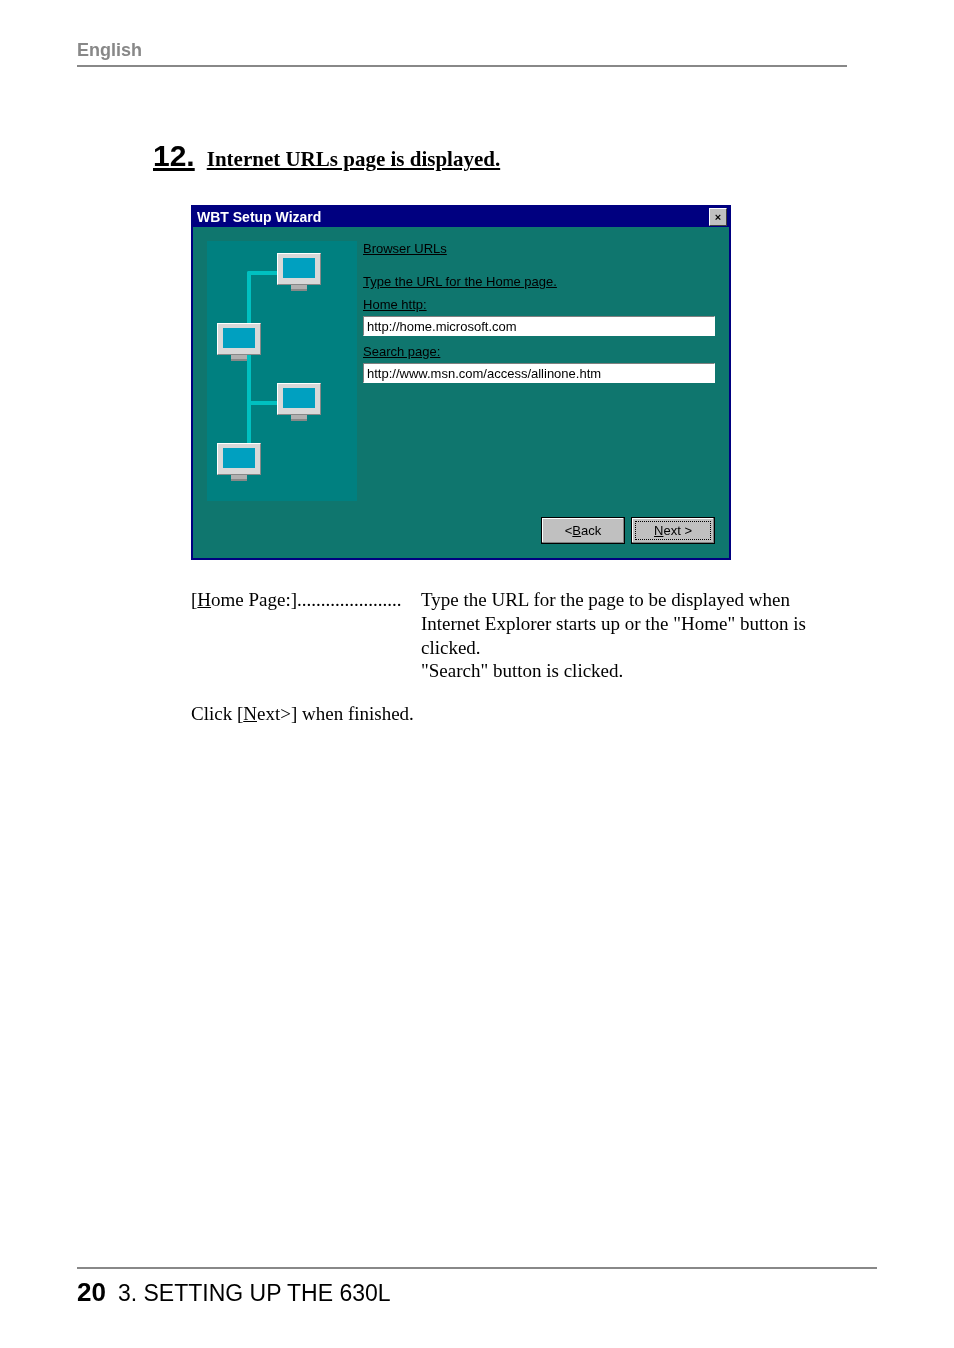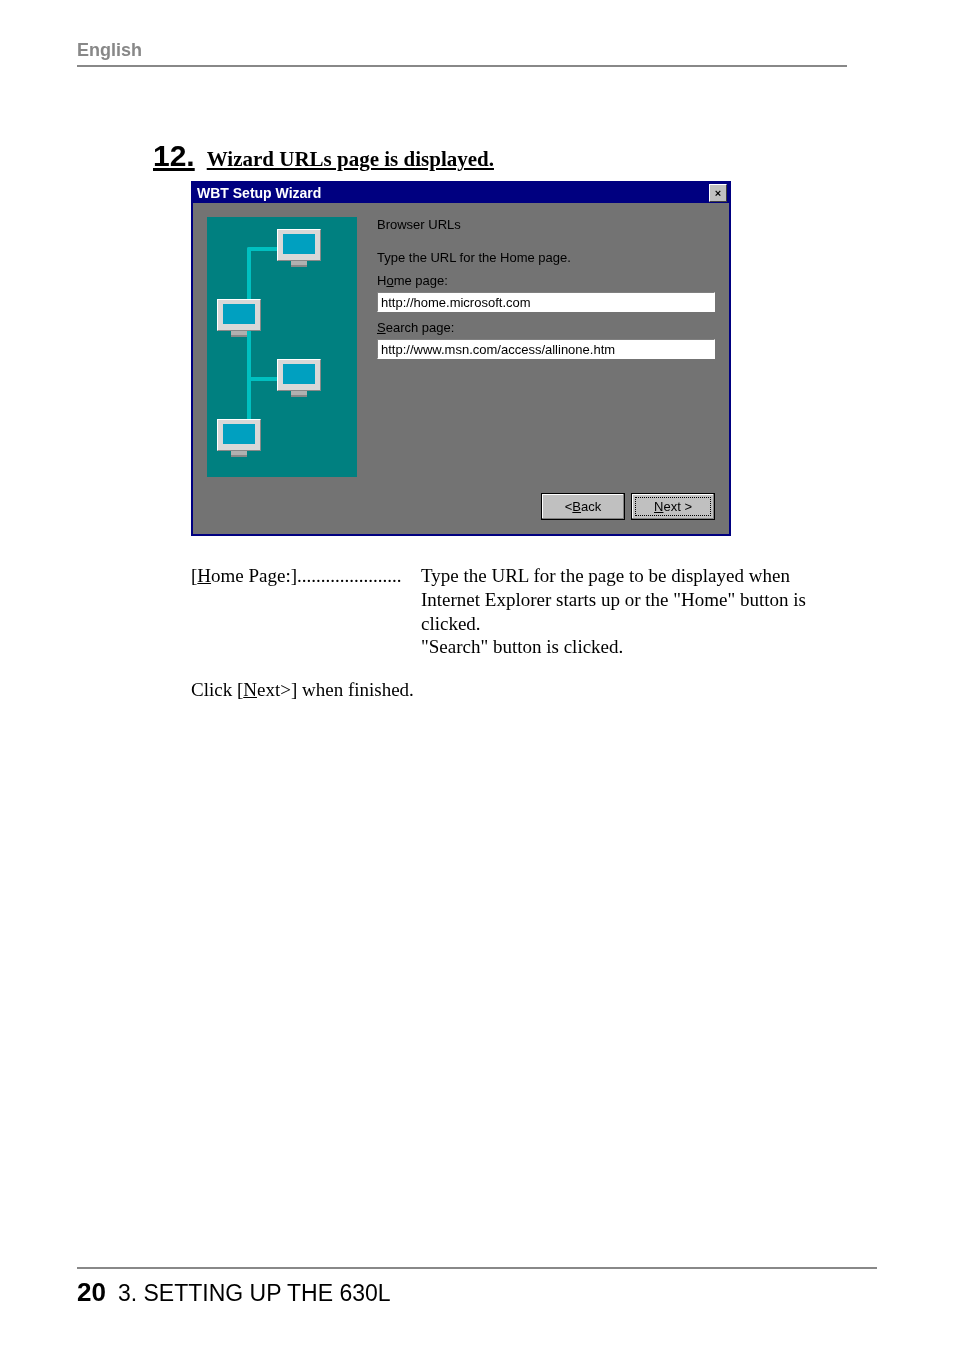--- a/index.html
+++ b/index.html
@@ -40,26 +40,26 @@
     font-family: Arial, Helvetica, sans-serif;
     font-weight: bold;
     font-size: 30px;
   }
   .step-title {
     font-family: "Times New Roman", serif;
     font-weight: bold;
     font-size: 21px;
   }
   .wizard {
-    margin-top: 8px;
+    margin-top: 32px;
     margin-left: 114px;
     width: 540px;
     border: 2px solid #000080;
     box-sizing: border-box;
-    background: #737373;
+    background: #0f766e;
     font-family: "MS Sans Serif", Tahoma, sans-serif;
     font-size: 13px;
   }
   .titlebar {
     background: #000080;
     color: #fff;
     display: flex;
     justify-content: space-between;
     align-items: center;
     padding: 1px 2px 1px 4px;
@@ -77,21 +77,22 @@
     align-items: center;
     justify-content: center;
     color: #000;
     font-family: Arial, sans-serif;
     font-size: 11px;
     line-height: 11px;
   }
   .wizard-body {
     display: flex;
     padding: 14px 14px 10px 14px;
-    gap: 20px;
+    gap: 6px;
+    text-decoration: underline;
   }
   .side-graphic {
     width: 150px;
     height: 260px;
     background: #008080;
     flex-shrink: 0;
     position: relative;
     overflow: hidden;
   }
   .conn-line {
@@ -202,21 +203,21 @@
   }
 </style>
 </head>
 <body>
 
 <div class="page">
   <div class="header-lang">English</div>
 
   <div class="step-line">
     <span class="step-number">12.</span>
-    <span class="step-title">Wizard URLs page is displayed.</span>
+    <span class="step-title">Internet URLs page is displayed.</span>
   </div>
 
   <div class="wizard">
     <div class="titlebar">
       <span>WBT Setup Wizard</span>
       <span class="close-btn">×</span>
     </div>
     <div class="wizard-body">
       <div class="side-graphic">
         <div class="conn-line" style="left:40px; top:30px; width:4px; height:200px;"></div>
@@ -246,21 +247,21 @@
             <div class="m-body">
               <div class="screen"></div>
             </div>
             <div class="stand"></div>
           </div>
       </div>
       <div class="content-col">
         <div>Browser URLs</div>
         <div class="row-label" style="margin-top:18px;">Type the URL for the Home page.</div>
         <div class="row-label">
-          <span>H</span><span class="underline">o</span><span>me page:</span>
+          <span>H</span><span class="underline">o</span><span>me http:</span>
         </div>
         <input class="txt-input" value="http://home.microsoft.com" style="">
         <div class="row-label">
           <span class="underline">S</span><span>earch page:</span>
         </div>
         <input class="txt-input" value="http://www.msn.com/access/allinone.htm" style="">
       </div>
     </div>
     <div class="wizard-buttons">
       <div class="win-btn">

